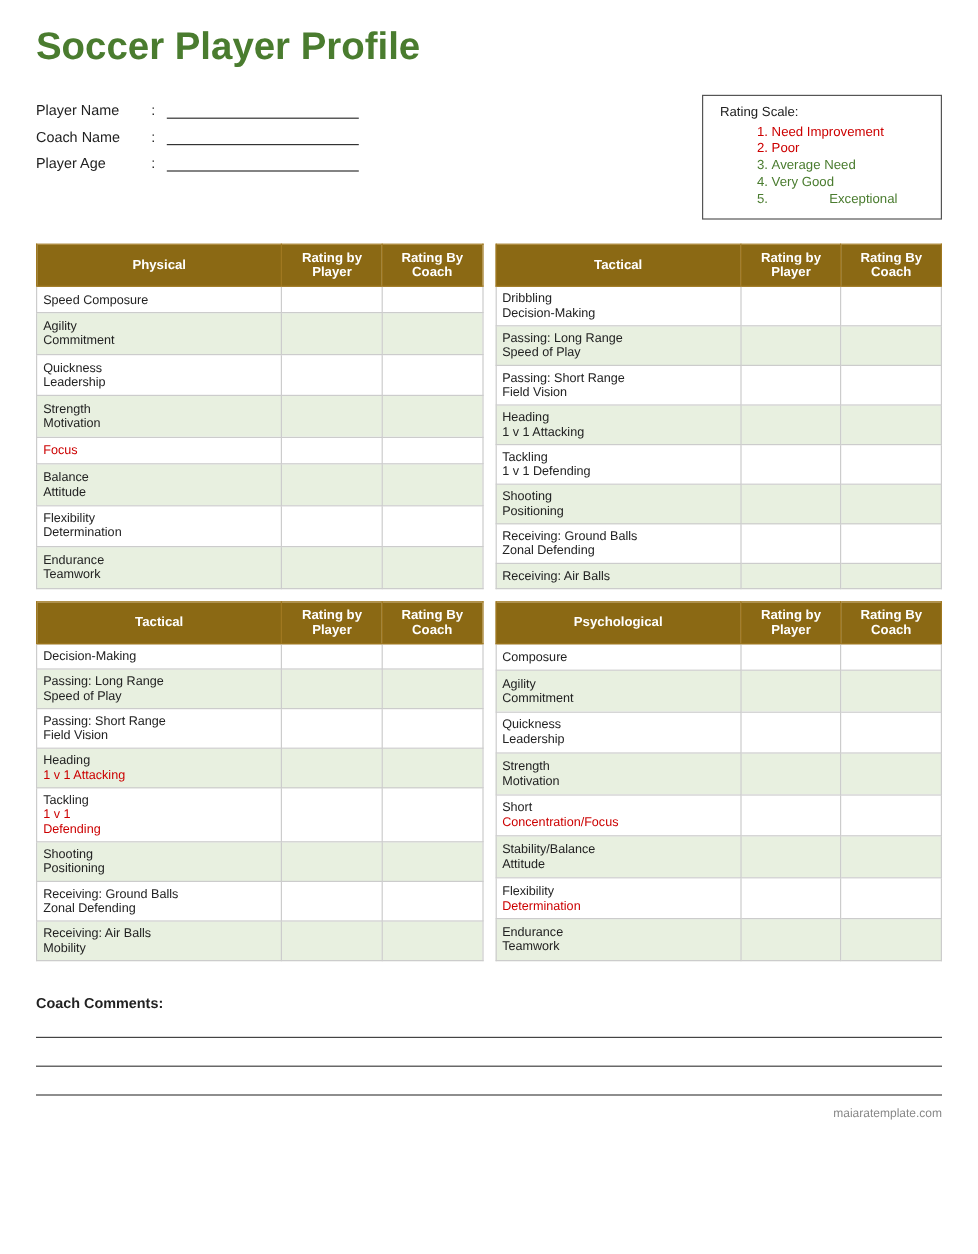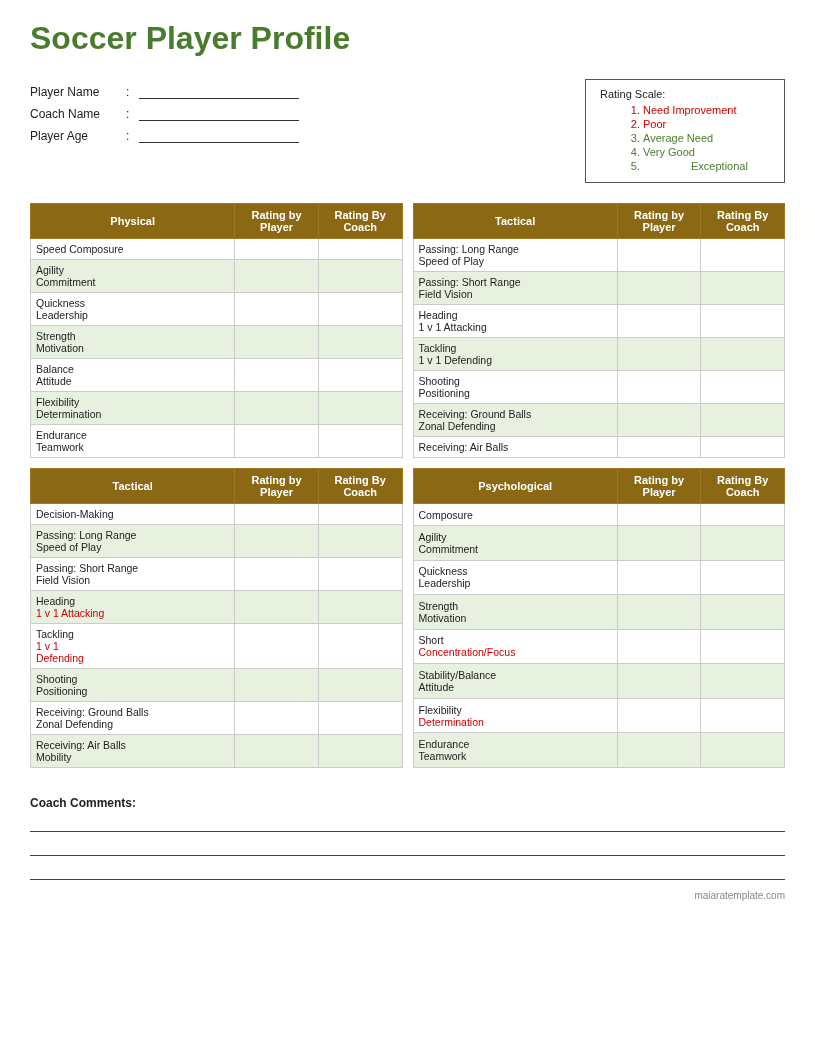--- a/index.html
+++ b/index.html
@@ -214,20 +214,25 @@
           <td><span>Quickness</span><br><span>Leadership</span></td>
           <td></td>
           <td></td>
         </tr>
         <tr>
           <td><span>Strength</span><br><span>Motivation</span></td>
           <td></td>
           <td></td>
         </tr>
         <tr>
+          <td style="color: rgb(204, 0, 0);">Focus</td>
+          <td></td>
+          <td></td>
+        </tr>
+        <tr>
           <td><span>Balance</span><br><span>Attitude</span></td>
           <td></td>
           <td></td>
         </tr>
         <tr>
           <td><span>Flexibility</span><br><span>Determination</span></td>
           <td></td>
           <td></td>
         </tr>
         <tr>
@@ -240,20 +245,25 @@
 
   <table class="section-table">
     <thead>
       <tr>
         <th class="col-skill">Tactical</th>
         <th class="rating-col">Rating by Player</th>
         <th class="rating-col">Rating By Coach</th>
       </tr>
     </thead>
     <tbody id="technical-tbody">
+    <tr>
+          <td><span>Dribbling</span><br><span>Decision-Making</span></td>
+          <td></td>
+          <td></td>
+        </tr>
         <tr>
           <td><span>Passing: Long Range</span><br><span>Speed of Play</span></td>
           <td></td>
           <td></td>
         </tr>
         <tr>
           <td><span>Passing: Short Range</span><br><span>Field Vision</span></td>
           <td></td>
           <td></td>
         </tr>

